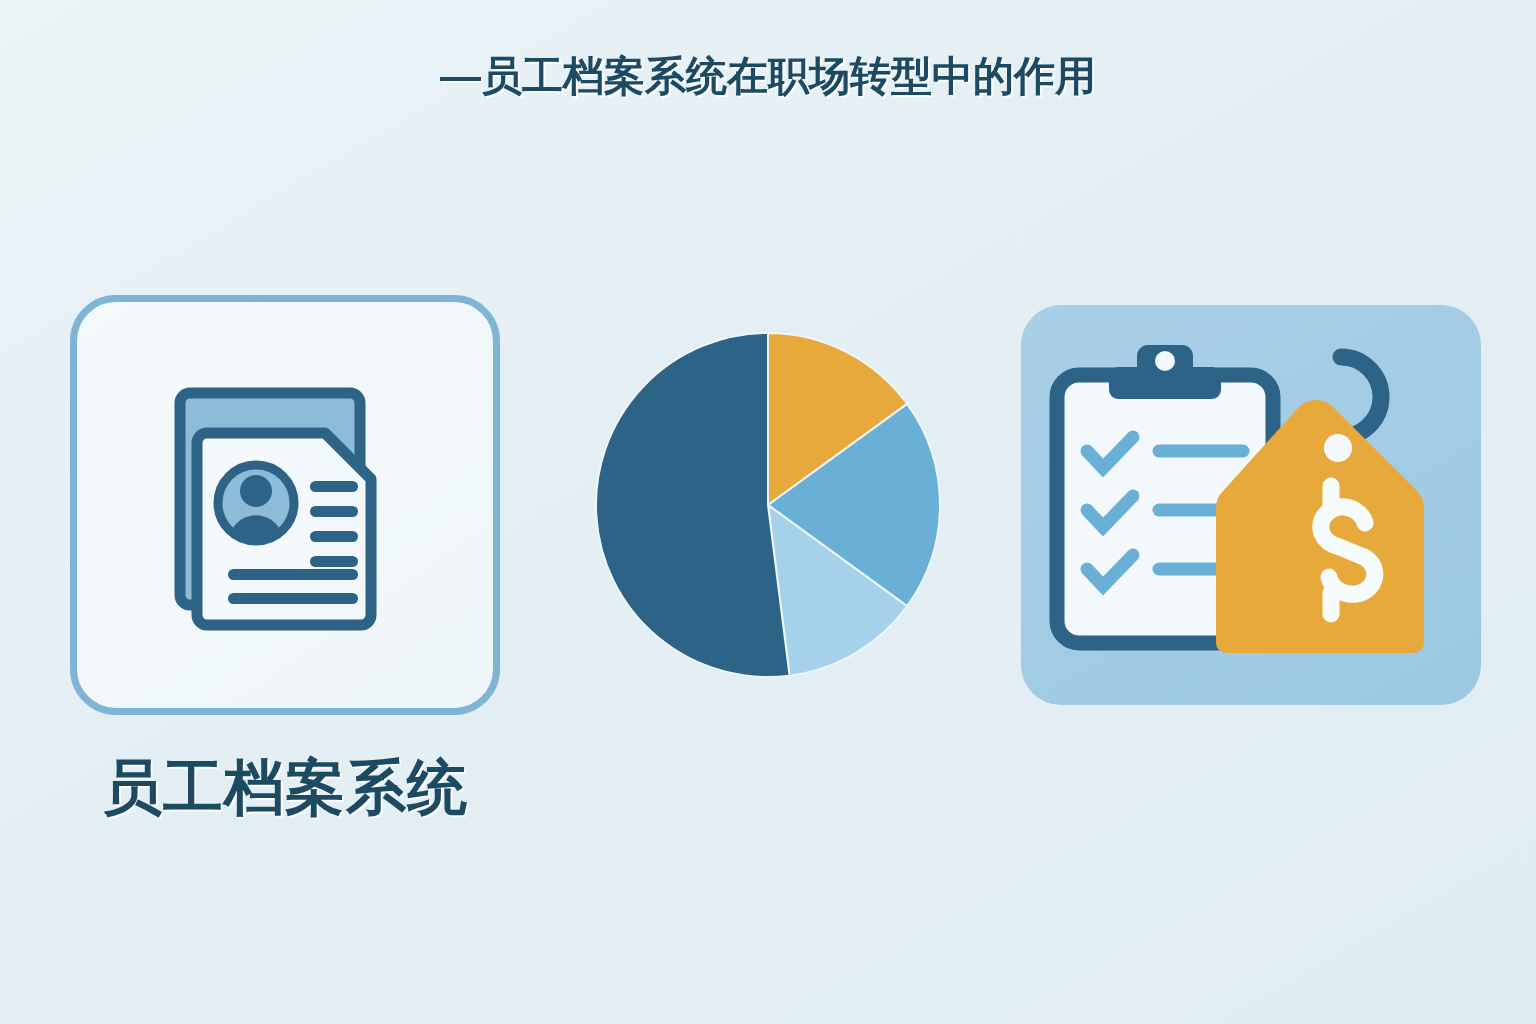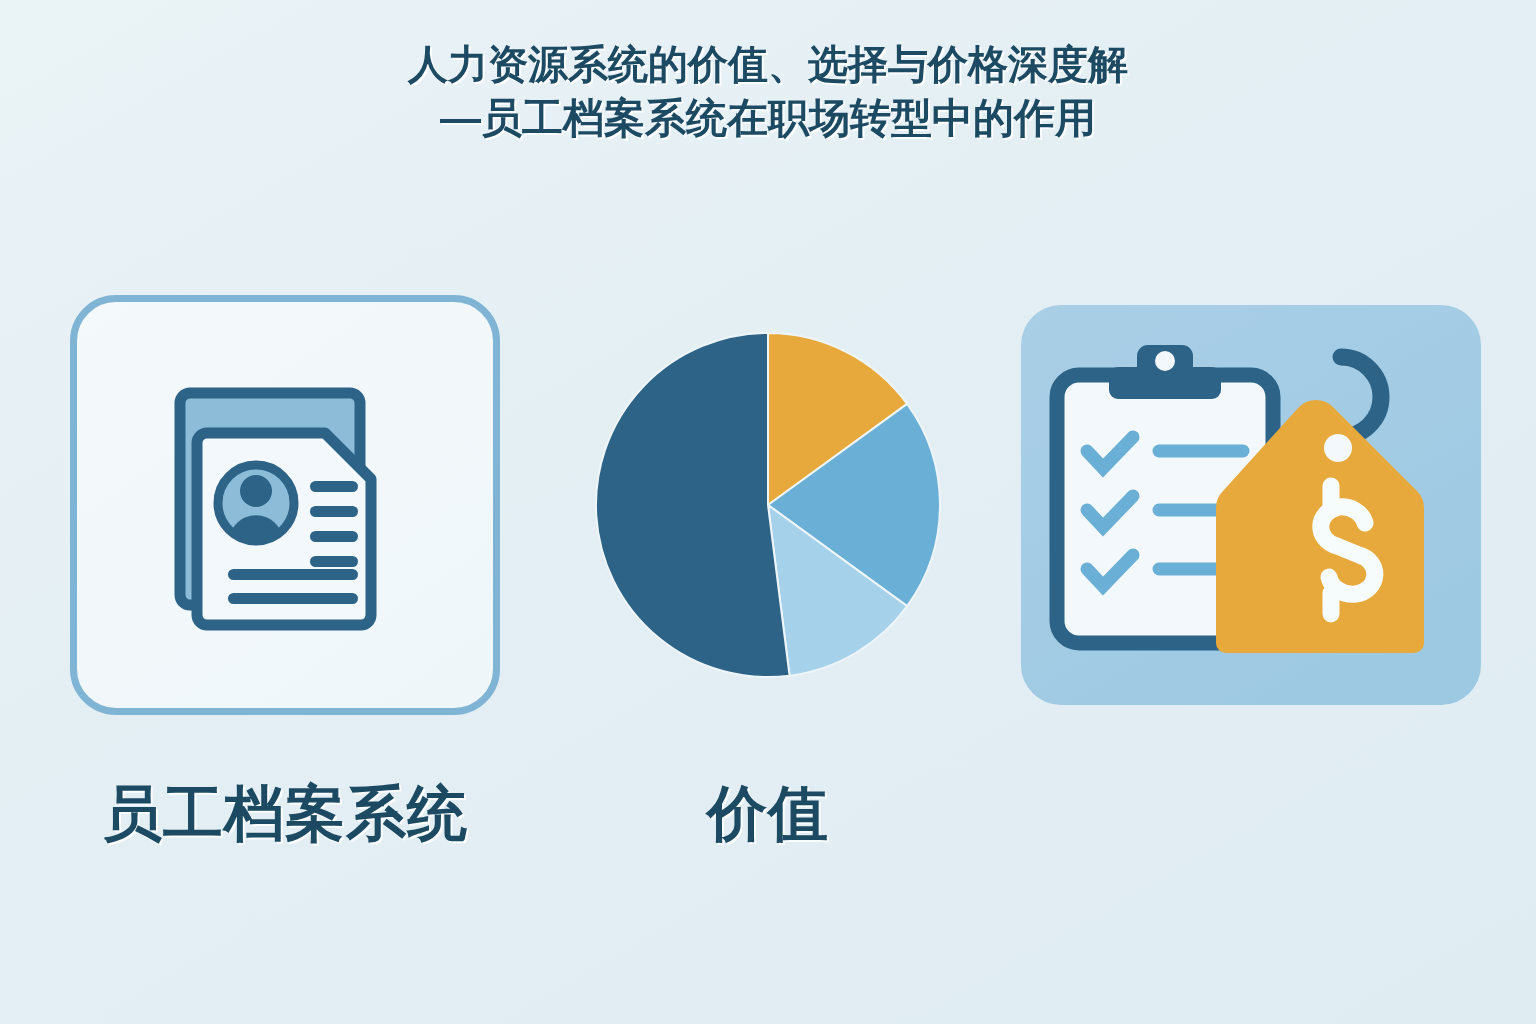--- a/index.html
+++ b/index.html
@@ -78,21 +78,21 @@
   }
 
   .panel-art {
     height: 430px;
     display: flex;
     align-items: center;
     justify-content: center;
   }
 
   .panel-label {
-    margin-top: 54px;
+    margin-top: 28px;
     font-size: 60px;
     font-weight: 700;
     color: #1d4a63;
     white-space: nowrap;
     text-shadow: 2px 2px 0 rgba(255,255,255,0.8);
     letter-spacing: 1px;
   }
 
   
   .card-outline {
@@ -127,21 +127,20 @@
   }
 
   svg { display: block; overflow: visible; }
 </style>
 </head>
 <body>
 
 <div id="poster">
 
   <div class="heading-block">
-    <h1 class="title" style="font-size: 40px;">人力资源系统的价值、选择与价格深度解</h1>
     <h2 class="subtitle">—员工档案系统在职场转型中的作用</h2>
   </div>
 
   <div class="panels">
 
     <div class="panel">
       <div class="panel-art">
         <div class="card-outline">
           <span>
             <svg width="300" height="300" viewBox="0 0 300 300" xmlns="http://www.w3.org/2000/svg">
@@ -180,21 +179,20 @@
               <g id="pie-slices">
                   <path d="M 173 173 L 173.00 1.00 A 172 172 0 0 1 312.15 71.90 Z" fill="#e8a93c" stroke="#eef5f8" stroke-width="2"></path>
                   <path d="M 173 173 L 312.15 71.90 A 172 172 0 0 1 312.15 274.10 Z" fill="#6aafd6" stroke="#eef5f8" stroke-width="2"></path>
                   <path d="M 173 173 L 312.15 274.10 A 172 172 0 0 1 194.56 343.64 Z" fill="#a5d2ea" stroke="#eef5f8" stroke-width="2"></path>
                   <path d="M 173 173 L 194.56 343.64 A 172 172 0 1 1 173.00 1.00 Z" fill="#2c6387" stroke="#eef5f8" stroke-width="2"></path>
                 </g>
             </svg>
           </span>
         </div>
       </div>
-      <div class="panel-label">价值</div>
     </div>
 
     <div class="panel">
       <div class="panel-art">
         <div class="card-filled">
           <span>
             <svg width="420" height="340" viewBox="0 0 420 340" xmlns="http://www.w3.org/2000/svg">
 
               <g>
                 <rect x="16" y="40" width="216" height="268" rx="22" ry="22" fill="#f2f8fb" stroke="#2c6387" stroke-width="15"></rect>

